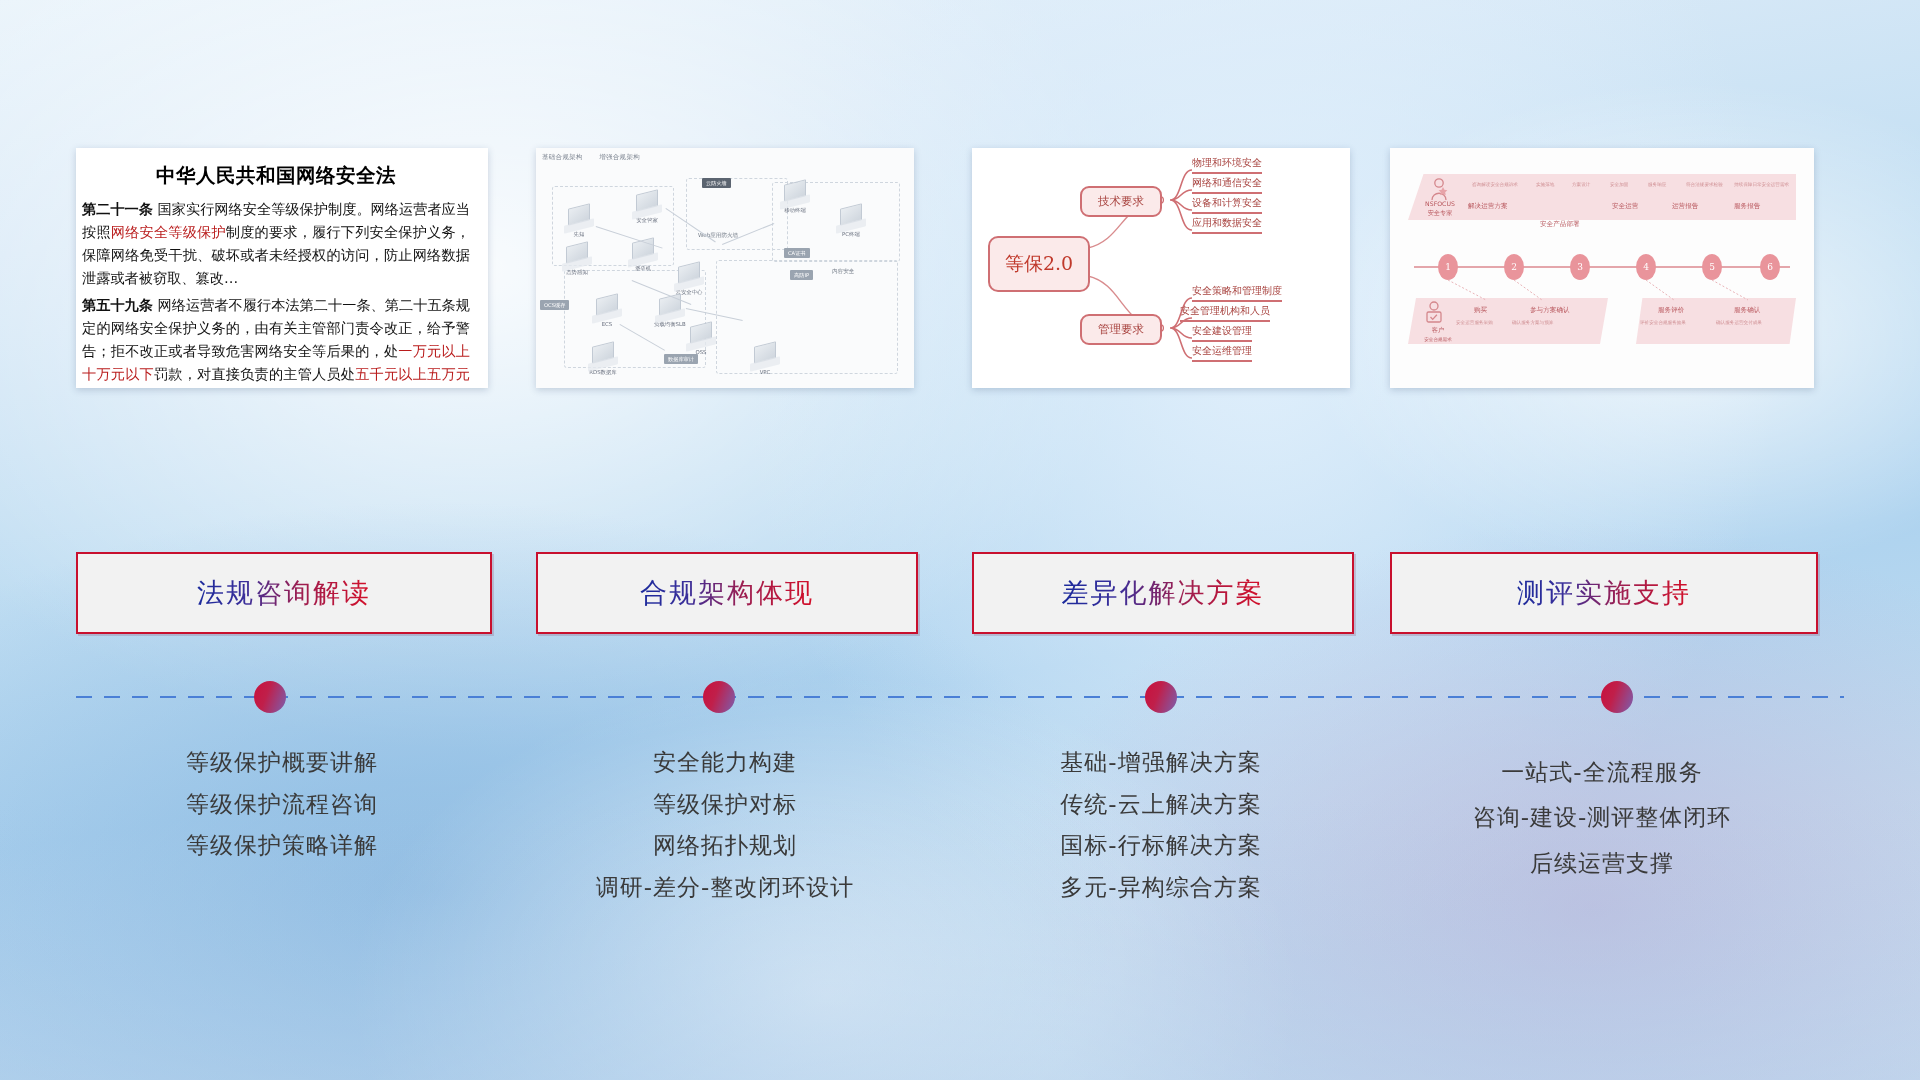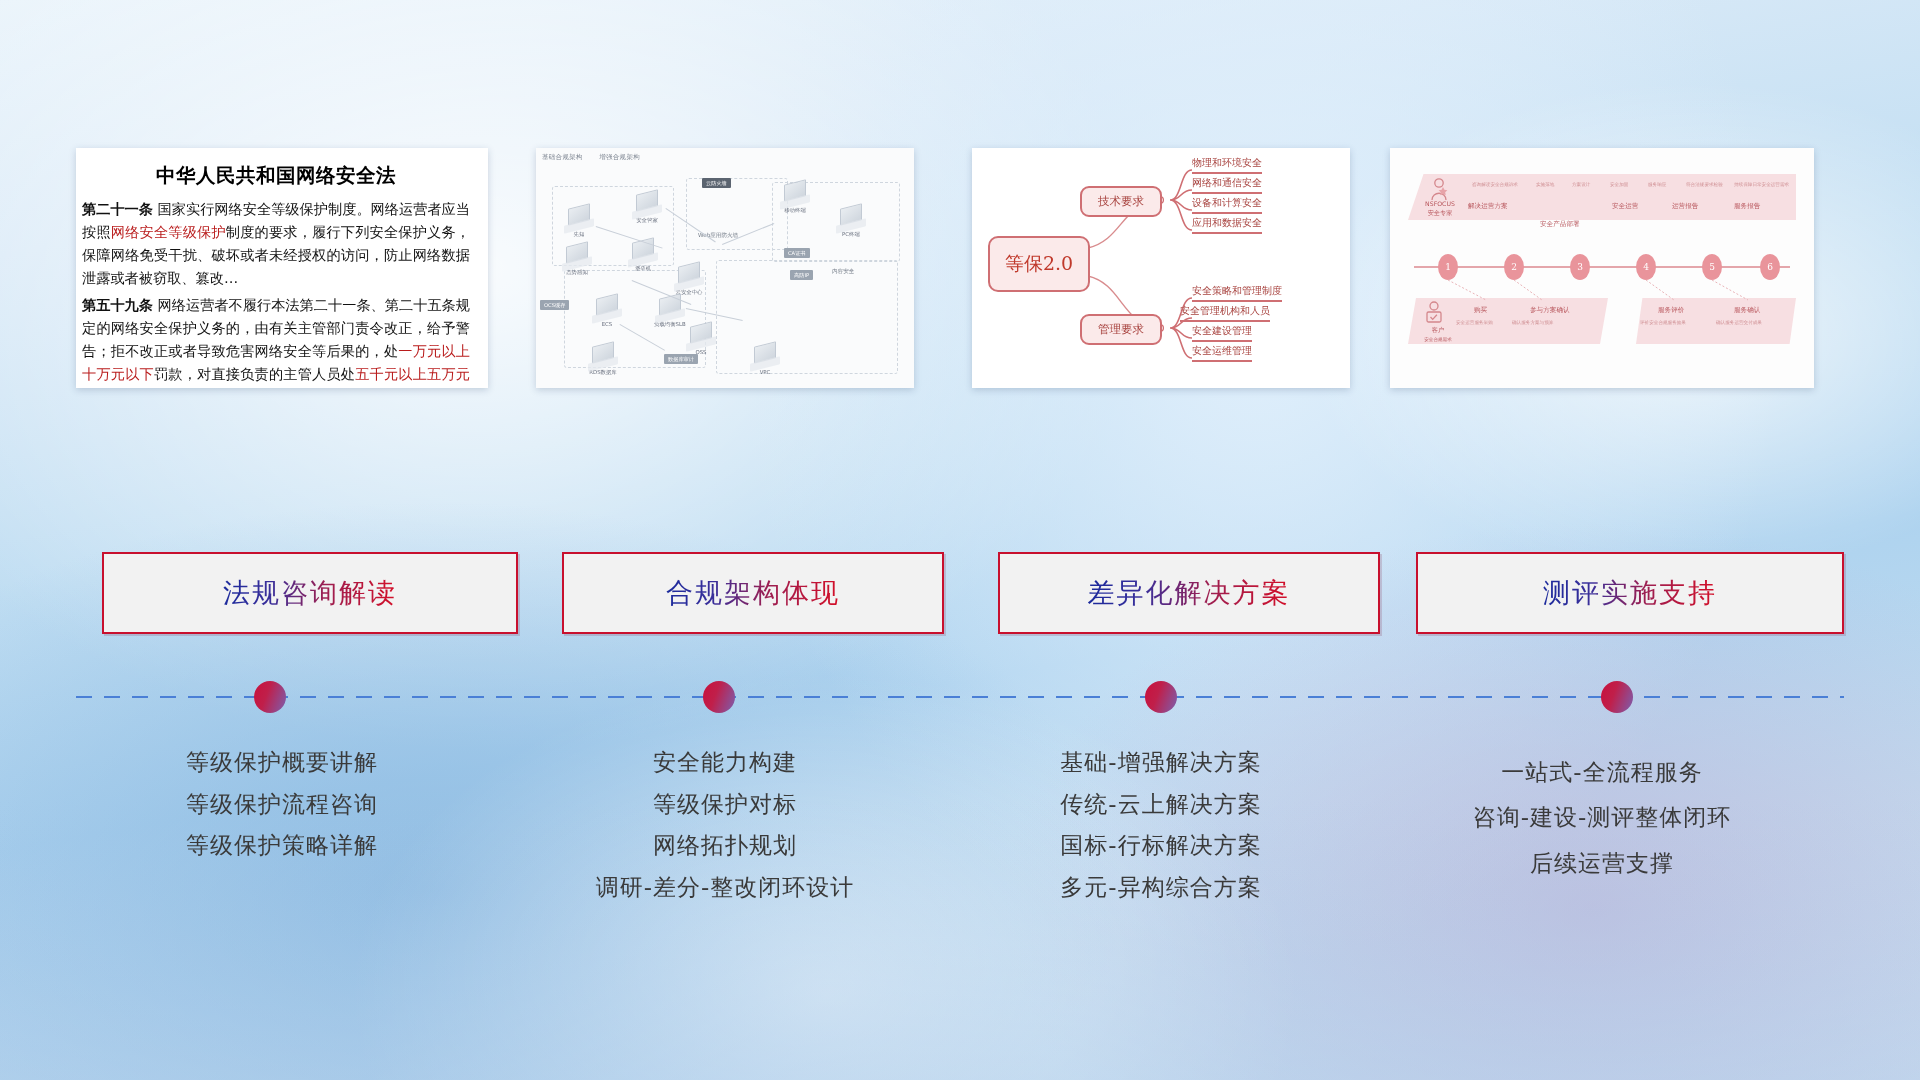--- a/index.html
+++ b/index.html
@@ -101,21 +101,21 @@
     font-family:"DejaVu Sans",sans-serif;white-space:nowrap;line-height:1.4;}
   .flow-rail{position:absolute;left:24px;top:118px;width:376px;height:1.6px;background:#e4a6ab;}
   .flow-num{position:absolute;top:106px;width:20px;height:26px;border-radius:50%;
     background:#e9949b;color:#fff;font-size:9px;display:flex;align-items:center;
     justify-content:center;font-family:"DejaVu Serif",serif;}
   .flow-icon{position:absolute;}
 
   
   .hbox{position:absolute;top:552px;height:78px;background:#f2f2f2;
     border:2px solid #c8102e;box-shadow:2px 2px 0 rgba(120,30,60,.18);
-    display:flex;align-items:center;justify-content:center;margin-left:26px;}
+    display:flex;align-items:center;justify-content:center;}
   .hbox .ht{font-size:27px;font-weight:500;letter-spacing:2px;
     font-family:"DejaVu Sans",sans-serif;
     background:linear-gradient(90deg,#1b2a9c 0%,#3b2f9a 28%,#9b1f52 58%,#d40f28 100%);
     -webkit-background-clip:text;background-clip:text;color:transparent;}
   .hbox.h1{left:76px;width:412px;}
   .hbox.h2{left:536px;width:378px;}
   .hbox.h3{left:972px;width:378px;}
   .hbox.h4{left:1390px;width:424px;}
 
   

